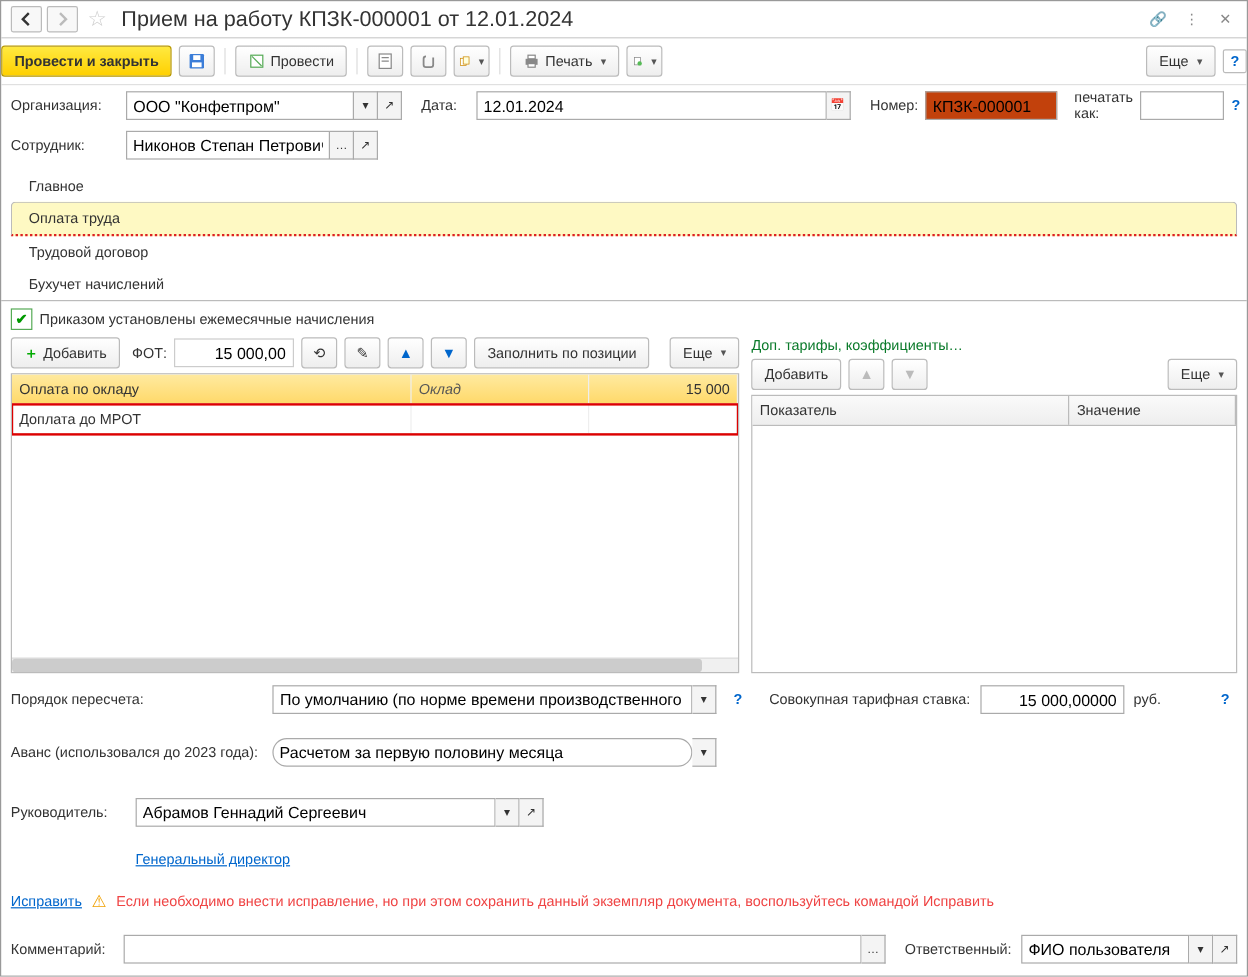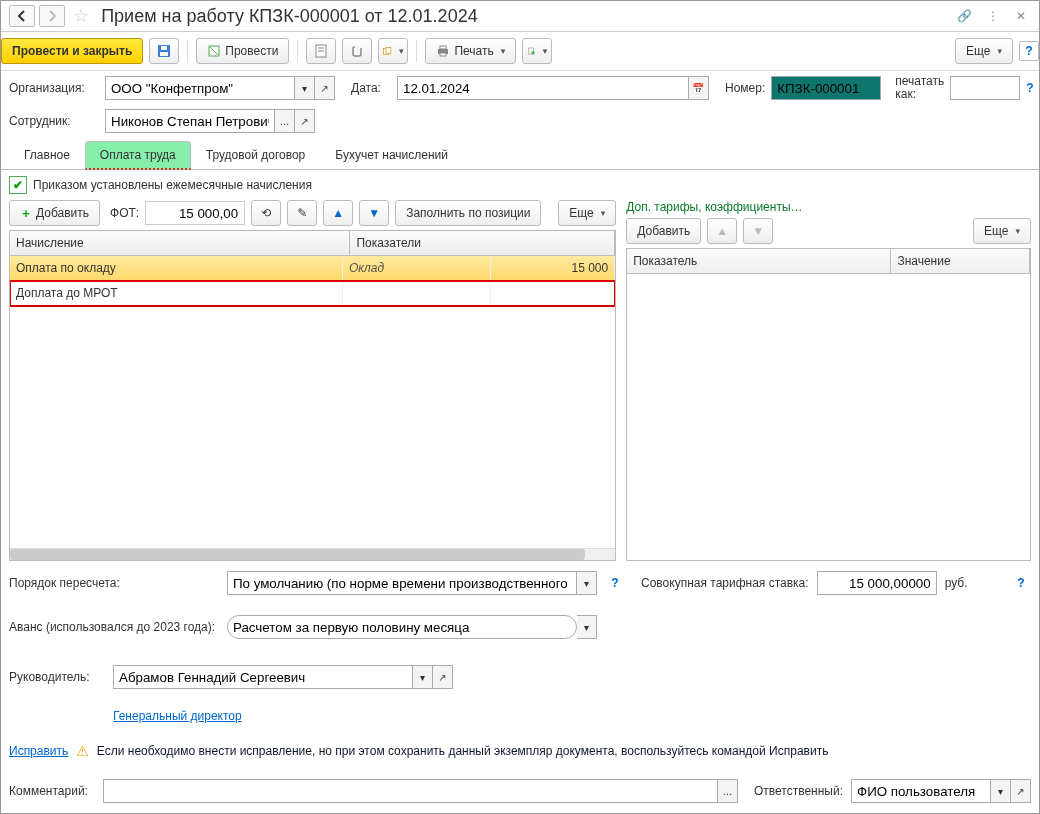--- a/index.html
+++ b/index.html
@@ -17,23 +17,23 @@
 .btn-primary { background: linear-gradient(#ffe940,#ffd000); border-color: #b89800; font-weight: bold; }
 .btn-icon { width: 30px; justify-content: center; padding: 4px; }
 .btn-dd::after { content: '▾'; font-size: 9px; margin-left: 3px; color: #555; }
 .sep { width: 1px; height: 22px; background: #ddd; margin: 0 2px; }
 .spacer { flex: 1; }
 .form-row { display: flex; align-items: center; padding: 4px 8px; gap: 6px; }
 .lbl { min-width: 90px; }
 .input-group { display: inline-flex; align-items: stretch; }
 .text-input { border: 1px solid #aaa; padding: 3px 5px; height: 24px; background: #fff; }
 .input-btn { border: 1px solid #aaa; border-left: none; background: #f4f4f4; width: 20px; display: inline-flex; align-items: center; justify-content: center; cursor: pointer; font-size: 10px; }
-.tabs { display: flex; border-bottom: 1px solid #bbb; padding: 0 8px; margin-top: 4px; }
+.tabs { display: flex; border-bottom: 1px solid #bbb; padding: 0 8px; margin-top: 4px; flex-direction: column; }
 .tab { padding: 6px 14px; border: 1px solid transparent; border-bottom: none; cursor: pointer; position: relative; }
-.tab.active { border-color: #bbb; background: #86efac; border-top-left-radius: 4px; border-top-right-radius: 4px; border-bottom: 2px dotted #d22; margin-bottom: -1px; text-align: right; }
+.tab.active { border-color: #bbb; background: #fef9c3; border-top-left-radius: 4px; border-top-right-radius: 4px; border-bottom: 2px dotted #d22; margin-bottom: -1px; }
 .content { display: flex; flex-direction: column; flex: 1; padding: 6px 8px; gap: 6px; overflow: hidden; }
 .check-row { display: flex; align-items: center; gap: 6px; }
 .chk { width: 18px; height: 18px; border: 1px solid #5a5; background: #fff; display: inline-flex; align-items: center; justify-content: center; color: #090; font-weight: bold; cursor: pointer; }
 .two-col { display: flex; gap: 10px; flex: 1; min-height: 0; }
 .left-col { flex: 1.5; display: flex; flex-direction: column; min-width: 0; }
 .right-col { flex: 1; display: flex; flex-direction: column; min-width: 0; }
 .sub-toolbar { display: flex; align-items: center; gap: 6px; margin-bottom: 4px; }
 .fot-lbl { margin-left: 4px; }
 .fot-val { border: 1px solid #ccc; padding: 3px 6px; text-align: right; width: 100px; height: 24px; }
 .grid { border: 1px solid #bbb; flex: 1; display: flex; flex-direction: column; background: #fff; overflow: hidden; }
@@ -149,21 +149,21 @@
       <input class="text-input" style="width: 190px;" value="ООО &quot;Конфетпром&quot;">
       <div class="input-btn">▾</div>
       <div class="input-btn">↗</div>
     </div>
     <span class="lbl" style="min-width:40px;margin-left:10px">Дата:</span>
     <div class="input-group">
       <input class="text-input" style="width: 292px;" value="12.01.2024">
       <div class="input-btn">📅</div>
     </div>
     <span style="margin-left:10px">Номер:</span>
-    <input class="text-input" style="width: 110px; background: #0f766e;" readonly="" value="КПЗК-000001">
+    <input class="text-input" style="width: 110px; background: #c2410c;" readonly="" value="КПЗК-000001">
     <span style="margin-left:8px;line-height:1.1">печатать как:</span>
     <input class="text-input" style="width: 70px;">
     <span class="q-icon" style="border:none">?</span>
   </div>
   <div class="form-row">
     <span class="lbl">Сотрудник:</span>
     <div class="input-group">
       <input class="text-input" style="width: 170px;" value="Никонов Степан Петрович">
       <div class="input-btn">…</div>
       <div class="input-btn">↗</div>
@@ -201,24 +201,20 @@
             </div>
           <div class="btn btn-icon">
               <span style="color:#06c">▼</span>
             </div>
           <div class="btn">Заполнить по позиции</div>
           <div class="btn btn-dd more-btn">
               <span>Еще</span>
             </div>
         </div>
         <div class="grid">
-          <div class="grid-head">
-            <div class="cell" style="flex:1.3">Начисление</div>
-            <div class="cell" style="flex:1">Показатели</div>
-          </div>
           <div class="grid-body">
             <div class="grid-row row-selected">
               <div class="cell" style="flex:1.3">Оплата по окладу</div>
               <div class="cell" style="flex:0.55"><span class="indicator-italic">Оклад</span></div>
               <div class="cell num-right" style="flex:0.45">15 000</div>
             </div>
             <div class="grid-row row-highlight">
               <div class="cell" style="flex:1.3">Доплата до МРОТ</div>
               <div class="cell" style="flex:0.55"><span class="indicator-italic"></span></div>
               <div class="cell num-right" style="flex:0.45"></div>
@@ -282,21 +278,21 @@
           <div class="input-btn">↗</div>
         </div>
       </div>
       <div class="frow">
         <span style="min-width:96px"></span>
         <span class="link-blue">Генеральный директор</span>
       </div>
       <div class="frow">
         <span class="link-blue">Исправить</span>
         <span class="warn-icon">⚠</span>
-        <span style="color:#0f172a">Если необходимо внести исправление, но при этом сохранить данный экземпляр документа, воспользуйтесь командой Исправить</span>
+        <span style="color:#ef4444">Если необходимо внести исправление, но при этом сохранить данный экземпляр документа, воспользуйтесь командой Исправить</span>
       </div>
       <div class="frow">
         <span style="min-width:86px">Комментарий:</span>
         <div class="input-group" style="flex:1">
           <input class="text-input" style="flex: 1 1 0%;">
           <div class="input-btn">…</div>
         </div>
         <span style="margin-left:8px">Ответственный:</span>
         <div class="input-group">
           <input class="text-input" style="width: 140px;" value="ФИО пользователя">

